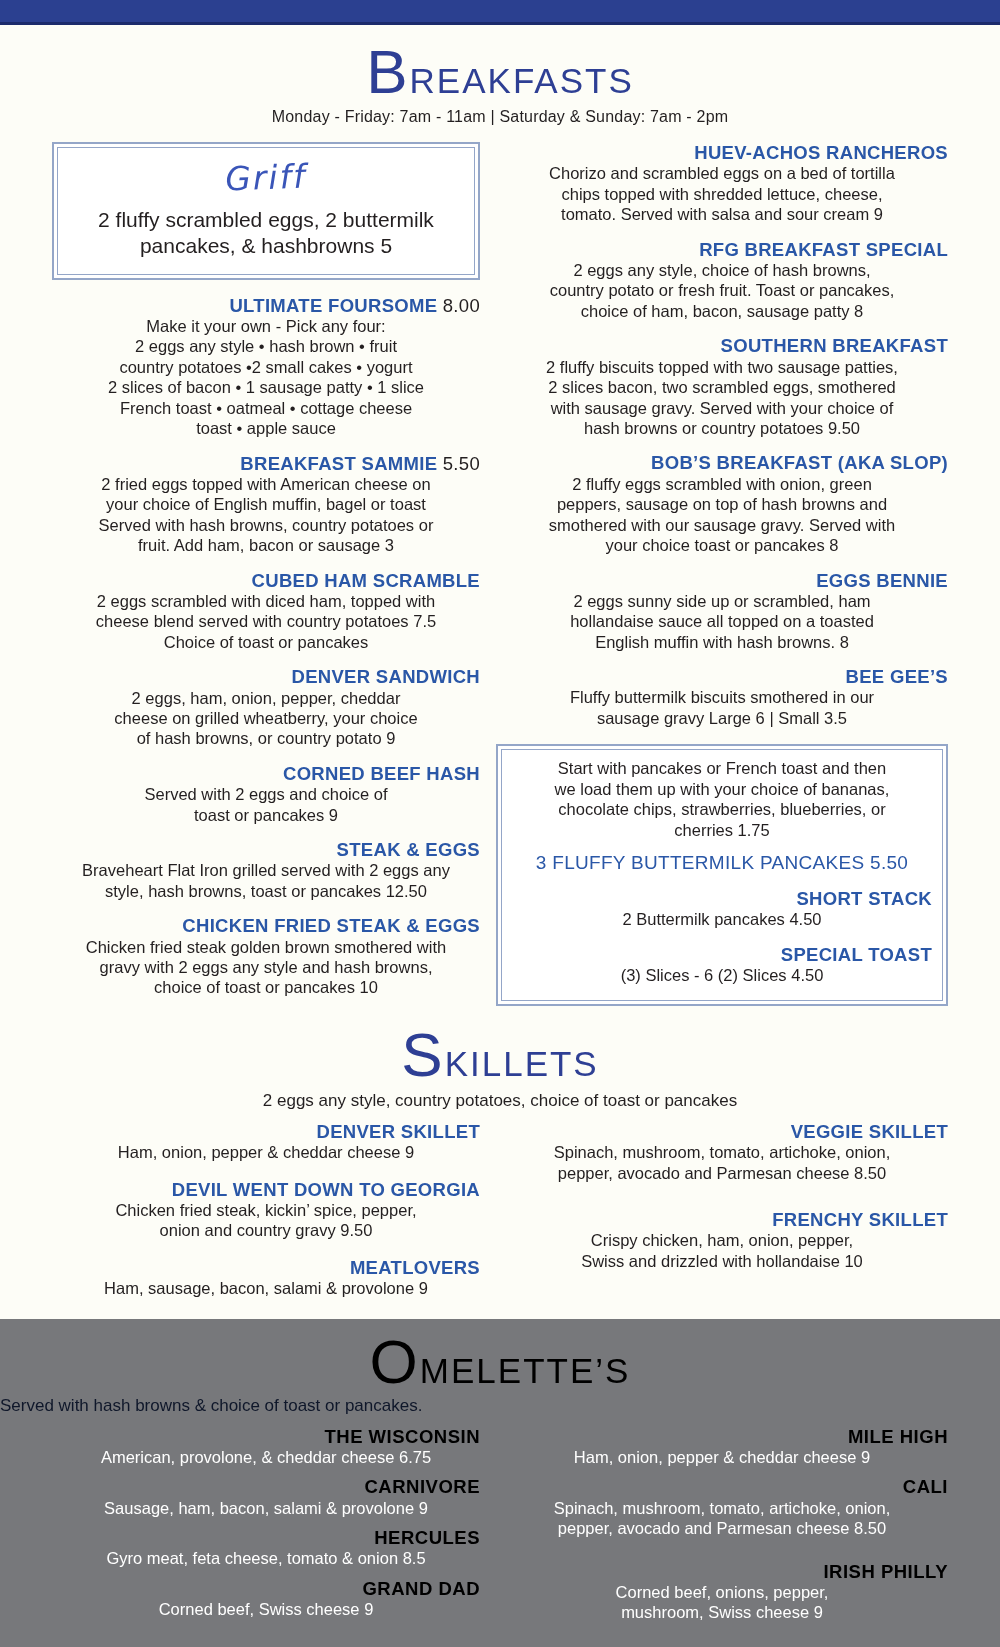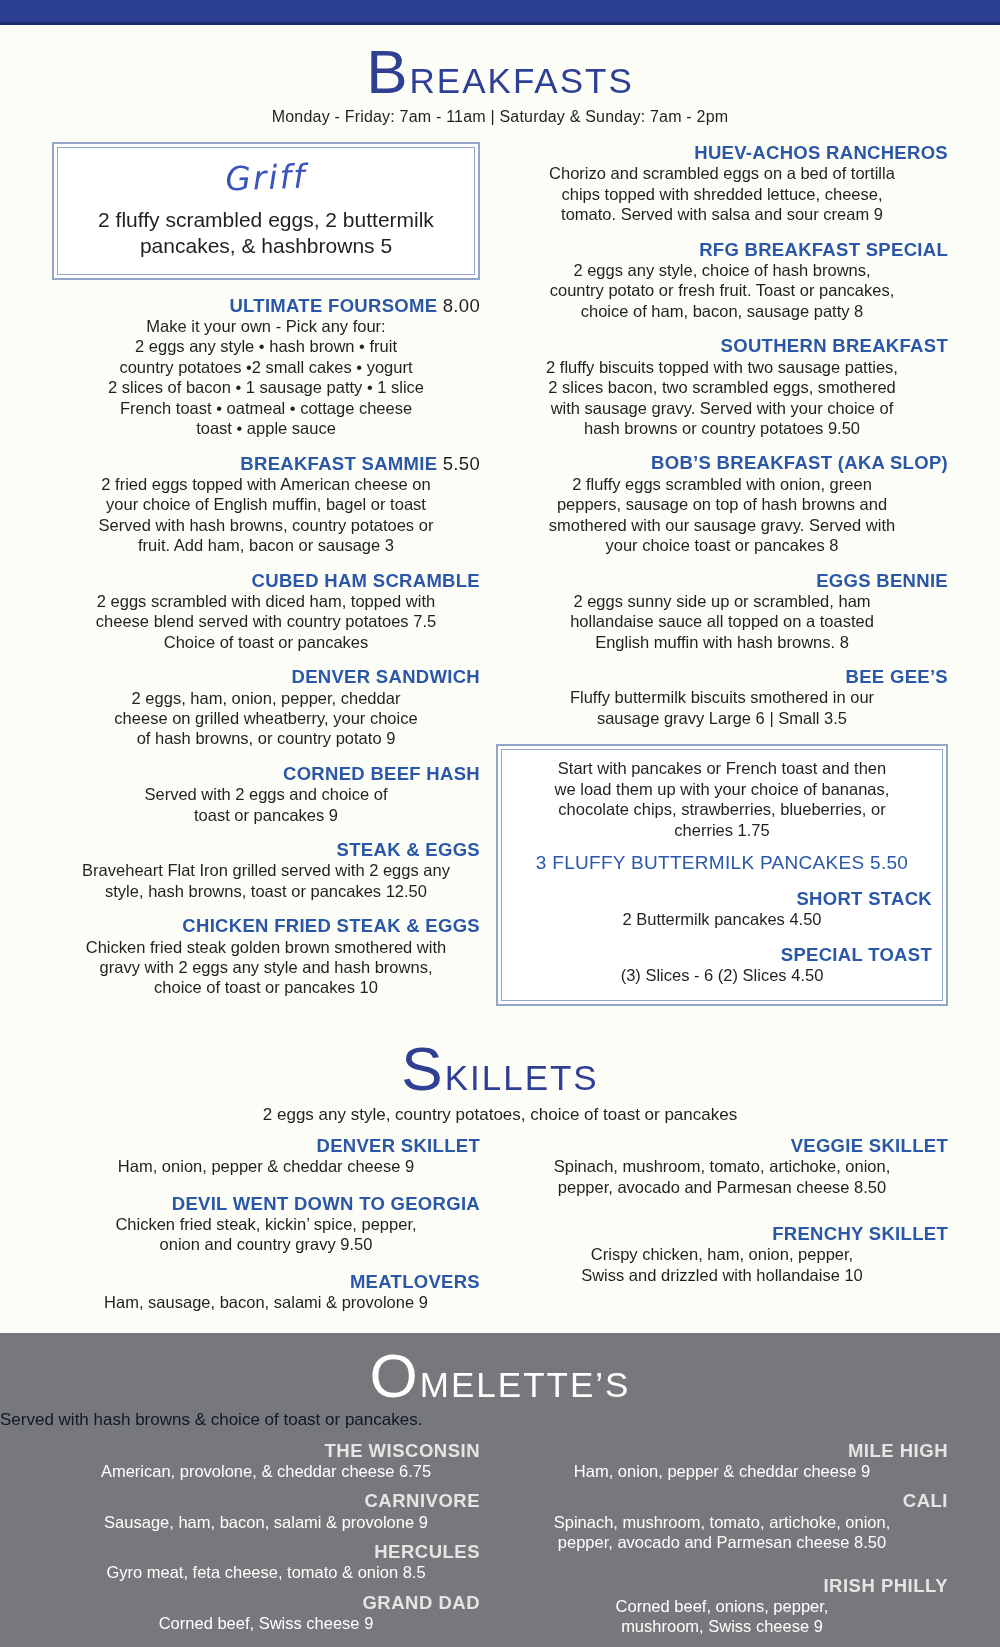--- a/index.html
+++ b/index.html
@@ -88,37 +88,37 @@
     white-space: pre-line;
     margin-bottom: 12px;
   }
   .pancake-feature {
     font-size: 19px;
     font-weight: normal;
     color: #2a57a7;
     letter-spacing: 0.3px;
     margin-bottom: 14px;
   }
-  .skillets { margin-top: 24px; }
+  .skillets { margin-top: 10px; }
   .sk-subtitle {
     text-align: center;
     font-size: 17px;
     margin: 4px 0 10px;
   }
   .sk-columns .menu-item { margin-bottom: 16px; }
   .sk-extra-gap { margin-top: 26px; }
   .gray-section {
     flex: 1;
     background: #77787b;
     color: #ffffff;
     margin-top: 4px;
     padding-top: 10px;
   }
-  .gray-section .section-title { color: #ffffff; }
-  .gray-section .item-heading { color: #e5e5e5; letter-spacing: 0.5px; }
+  .gray-section .section-title { color: #000000; }
+  .gray-section .item-heading { color: #000000; letter-spacing: 0.5px; }
   .gray-section .item-desc { color: #ffffff; }
   .om-subtitle {
     text-align: left;
     font-size: 17px;
     margin: 2px 0 10px;
     color: #0f172a;
   }
   .om-columns .menu-item { margin-bottom: 9px; }
   .om-extra-gap { margin-top: 22px; }
 </style>

